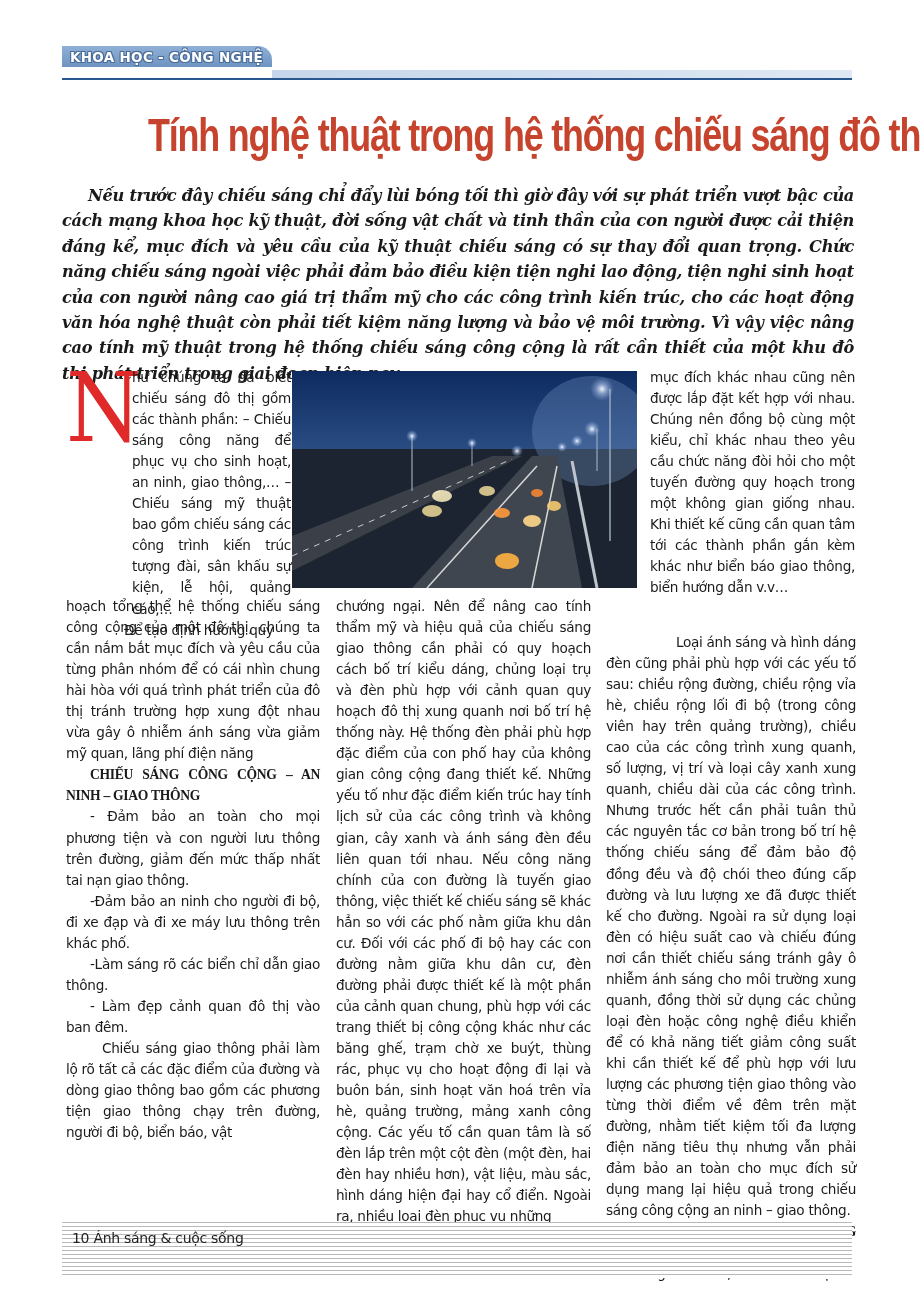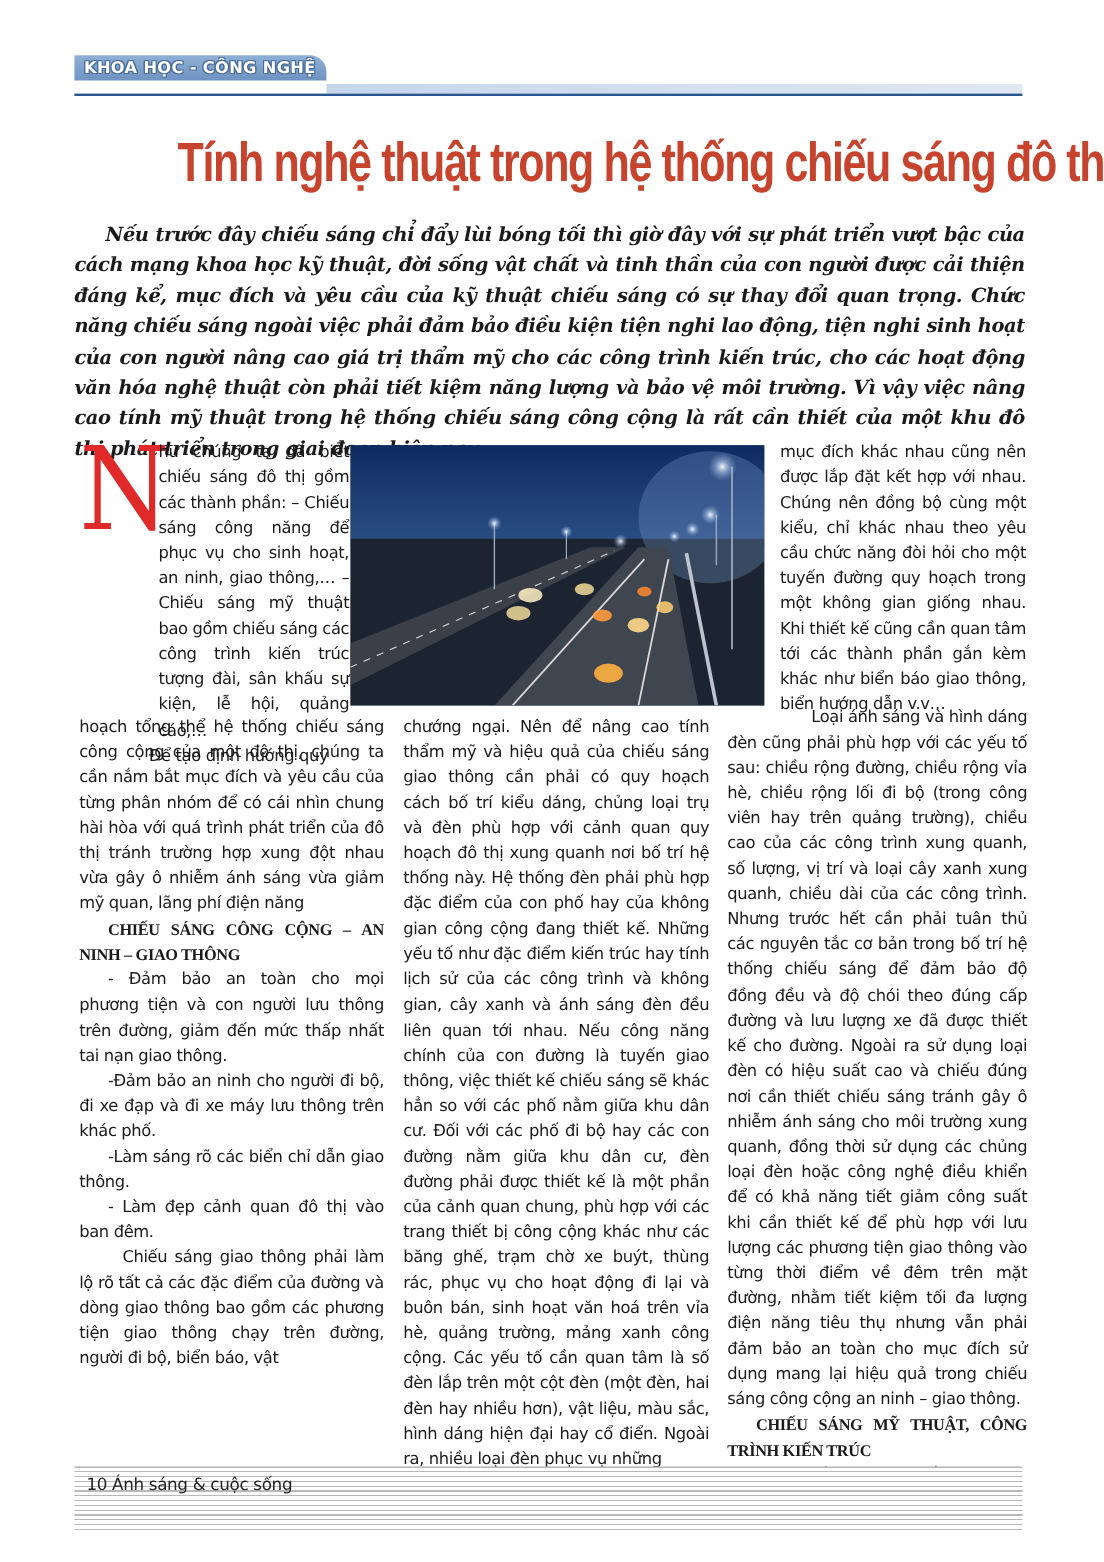--- a/index.html
+++ b/index.html
@@ -57,21 +57,21 @@
     .col h3 {
       font-size: 13.6px; font-weight: bold; text-indent: 24px; line-height: 21.05px;
       text-align: justify;
       font-family: Liberation Serif, serif;
     }
 
     .col1 { left: 66px; top: 367px; width: 225px; }
     .col1-lower { left: 66px; top: 596px; width: 254px; }
     .col2 { left: 336px; top: 596px; width: 255px; }
     .col3 { left: 650px; top: 367px; width: 205px; }
-    .col3-lower { left: 606px; top: 588px; width: 250px; }
+    .col3-lower { left: 606px; top: 632px; width: 250px; }
 
     .dropcap-wrap { position: absolute; left: 66px; top: 370px; width: 68px; height: 76px; }
     .dropcap {
       font-family: "DejaVu Serif", serif; font-size: 96px; line-height: 76px;
       color: #e02a2a; font-weight: normal; transform: scaleX(0.9); transform-origin: left;
     }
     .col1-top p { padding-left: 0; }
 
     
     .photo {

